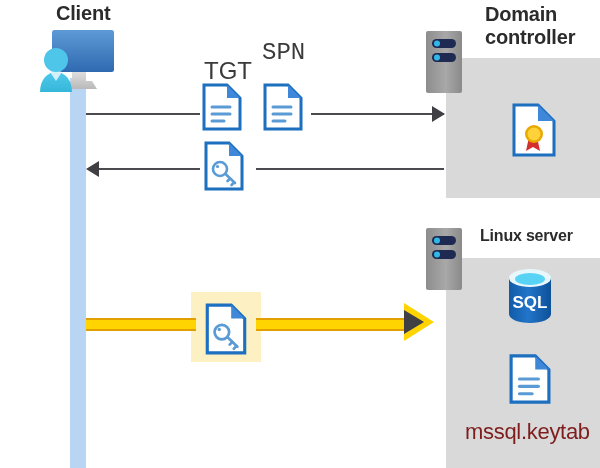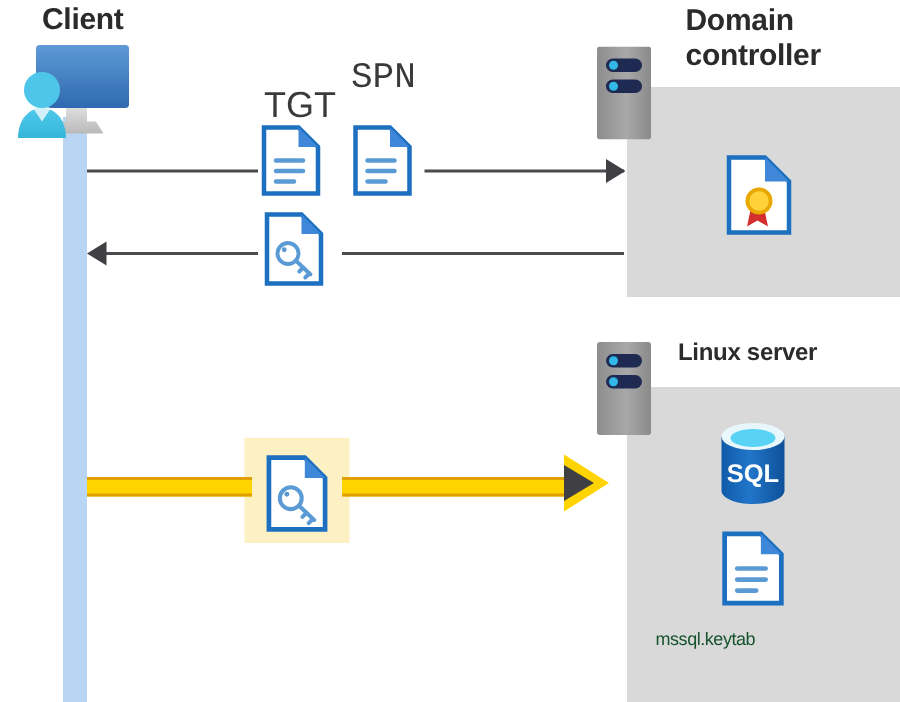--- a/index.html
+++ b/index.html
@@ -1,19 +1,19 @@
 <!DOCTYPE html>
 <html><head>
 <meta charset="utf-8">
 <style>
   html,body{margin:0;padding:0;background:#ffffff;}
   body{width:600px;height:468px;position:relative;overflow:hidden;
        font-family:"Liberation Sans","DejaVu Sans",sans-serif;
        -webkit-font-smoothing:antialiased;}
-  .abs{position:absolute;}
+  .abs{position:absolute;margin-left:28px;}
 
   
   .title{font-weight:bold;color:#2b2b2b;letter-spacing:-0.2px;}
   #client-title{left:28px;top:2px;font-size:20px;}
   #dc-title{left:457px;top:3px;font-size:20px;line-height:1.16;width:140px;}
   #linux-title{left:452px;top:227px;font-size:16px;}
 
   
   #client-lifeline{left:42px;top:78px;width:16px;height:390px;background:#b8d6f3;}
 
@@ -67,23 +67,23 @@
   #lbl-tgt{left:176px;top:57px;}
   #lbl-spn{left:234px;top:39px;font-family:Liberation Mono, monospace;}
 
   #doc-tgt{left:174px;top:83px;}
   #doc-spn{left:235px;top:83px;}
   #doc-key-top{left:176px;top:141px;}
   #doc-key-yellow{left:177px;top:303px;}
   #doc-cert{left:484px;top:103px;}
   #doc-keytab{left:481px;top:353px;}
 
-  #sql-icon{left:477px;top:281px;}
-
-  #keytab-label{left:437px;top:419px;font-size:12px;color:#14532d;letter-spacing:-0.3px;}
+  #sql-icon{left:477px;top:268px;}
+
+  #keytab-label{left:437px;top:419px;font-size:22px;color:#7f1d1d;letter-spacing:-0.3px;}
 </style>
 </head>
 <body>
 
 <div class="abs zone" id="dc-zone"></div>
 <div class="abs zone" id="linux-zone"></div>
 
 <div class="abs" id="client-lifeline"></div>
 
 <div class="abs" id="client-icon">

